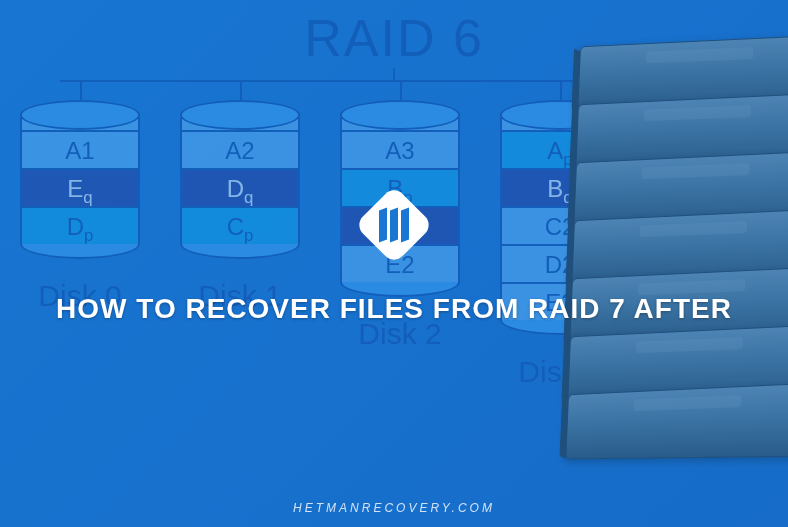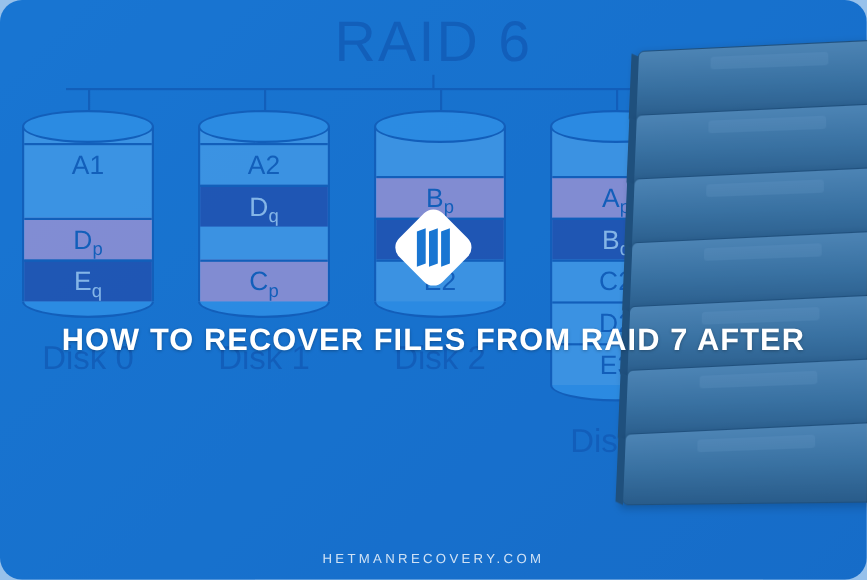--- a/index.html
+++ b/index.html
@@ -14,21 +14,20 @@
       overflow: hidden;
       font-family: Arial, Helvetica, sans-serif;
       position: relative;
     }
     
     .container {
       width: 100%;
       height: 100%;
       background: linear-gradient(135deg, #1976d2 0%, #1565c0 100%);
       position: relative;
-      border-radius: 20px;
     }
     
     .diagram-bg {
       position: absolute;
       top: 0;
       left: 0;
       width: 100%;
       height: 100%;
       opacity: 0.85;
     }
@@ -107,22 +106,21 @@
       height: 38px;
       line-height: 38px;
       text-align: center;
       font-size: 24px;
       color: #0d47a1;
       border-top: 2px solid #0d47a1;
       position: relative;
     }
     
     .data-block.parity-p {
-      background: #f9a8d4;
-      margin-top: 30px;
+      background: #0ea5e9;
     }
     
     .data-block.parity-q {
       background: #283593;
       color: #fff;
     }
     
     .cylinder-bottom {
       width: 120px;
       height: 30px;
@@ -194,20 +192,21 @@
     
     .footer-text {
       position: absolute;
       bottom: 12px;
       left: 50%;
       transform: translateX(-50%);
       color: #fff;
       font-size: 12px;
       letter-spacing: 3px;
       opacity: 0.8;
+      font-style: italic;
     }
     
     .hdd-stack {
       position: absolute;
       right: -40px;
       top: 40px;
       width: 280px;
       height: 440px;
       z-index: 5;
     }
@@ -259,22 +258,22 @@
     <div class="raid-title">RAID 6</div>
     <div class="tree-line"></div>
     <div class="tree-horizontal"></div>
     <div id="disks-container">
         <div class="tree-down" style="left: 80px;"></div>
         <div class="disk-column" style="left: 15px;">
           <div class="disk-cylinder">
             <div class="cylinder-top"></div>
             <div class="cylinder-body">
               <div class="data-block ">A1</div>
+              <div class="data-block parity-q">E<sub>q</sub></div>
               <div class="data-block parity-p">D<sub>p</sub></div>
-              <div class="data-block parity-q">E<sub>q</sub></div>
             </div>
             <div class="cylinder-bottom"></div>
           </div>
           <div class="disk-label">Disk 0</div>
         </div>
         <div class="tree-down" style="left: 240px;"></div>
         <div class="disk-column" style="left: 175px;">
           <div class="disk-cylinder">
             <div class="cylinder-top"></div>
             <div class="cylinder-body">
@@ -284,20 +283,21 @@
             </div>
             <div class="cylinder-bottom"></div>
           </div>
           <div class="disk-label">Disk 1</div>
         </div>
         <div class="tree-down" style="left: 400px;"></div>
         <div class="disk-column" style="left: 335px;">
           <div class="disk-cylinder">
             <div class="cylinder-top"></div>
             <div class="cylinder-body">
+              <div class="data-block ">A3</div>
               <div class="data-block parity-p">B<sub>p</sub></div>
               <div class="data-block parity-q">C<sub>q</sub></div>
               <div class="data-block ">E2</div>
             </div>
             <div class="cylinder-bottom"></div>
           </div>
           <div class="disk-label">Disk 2</div>
         </div>
         <div class="tree-down" style="left: 560px;"></div>
         <div class="disk-column" style="left: 495px;">

